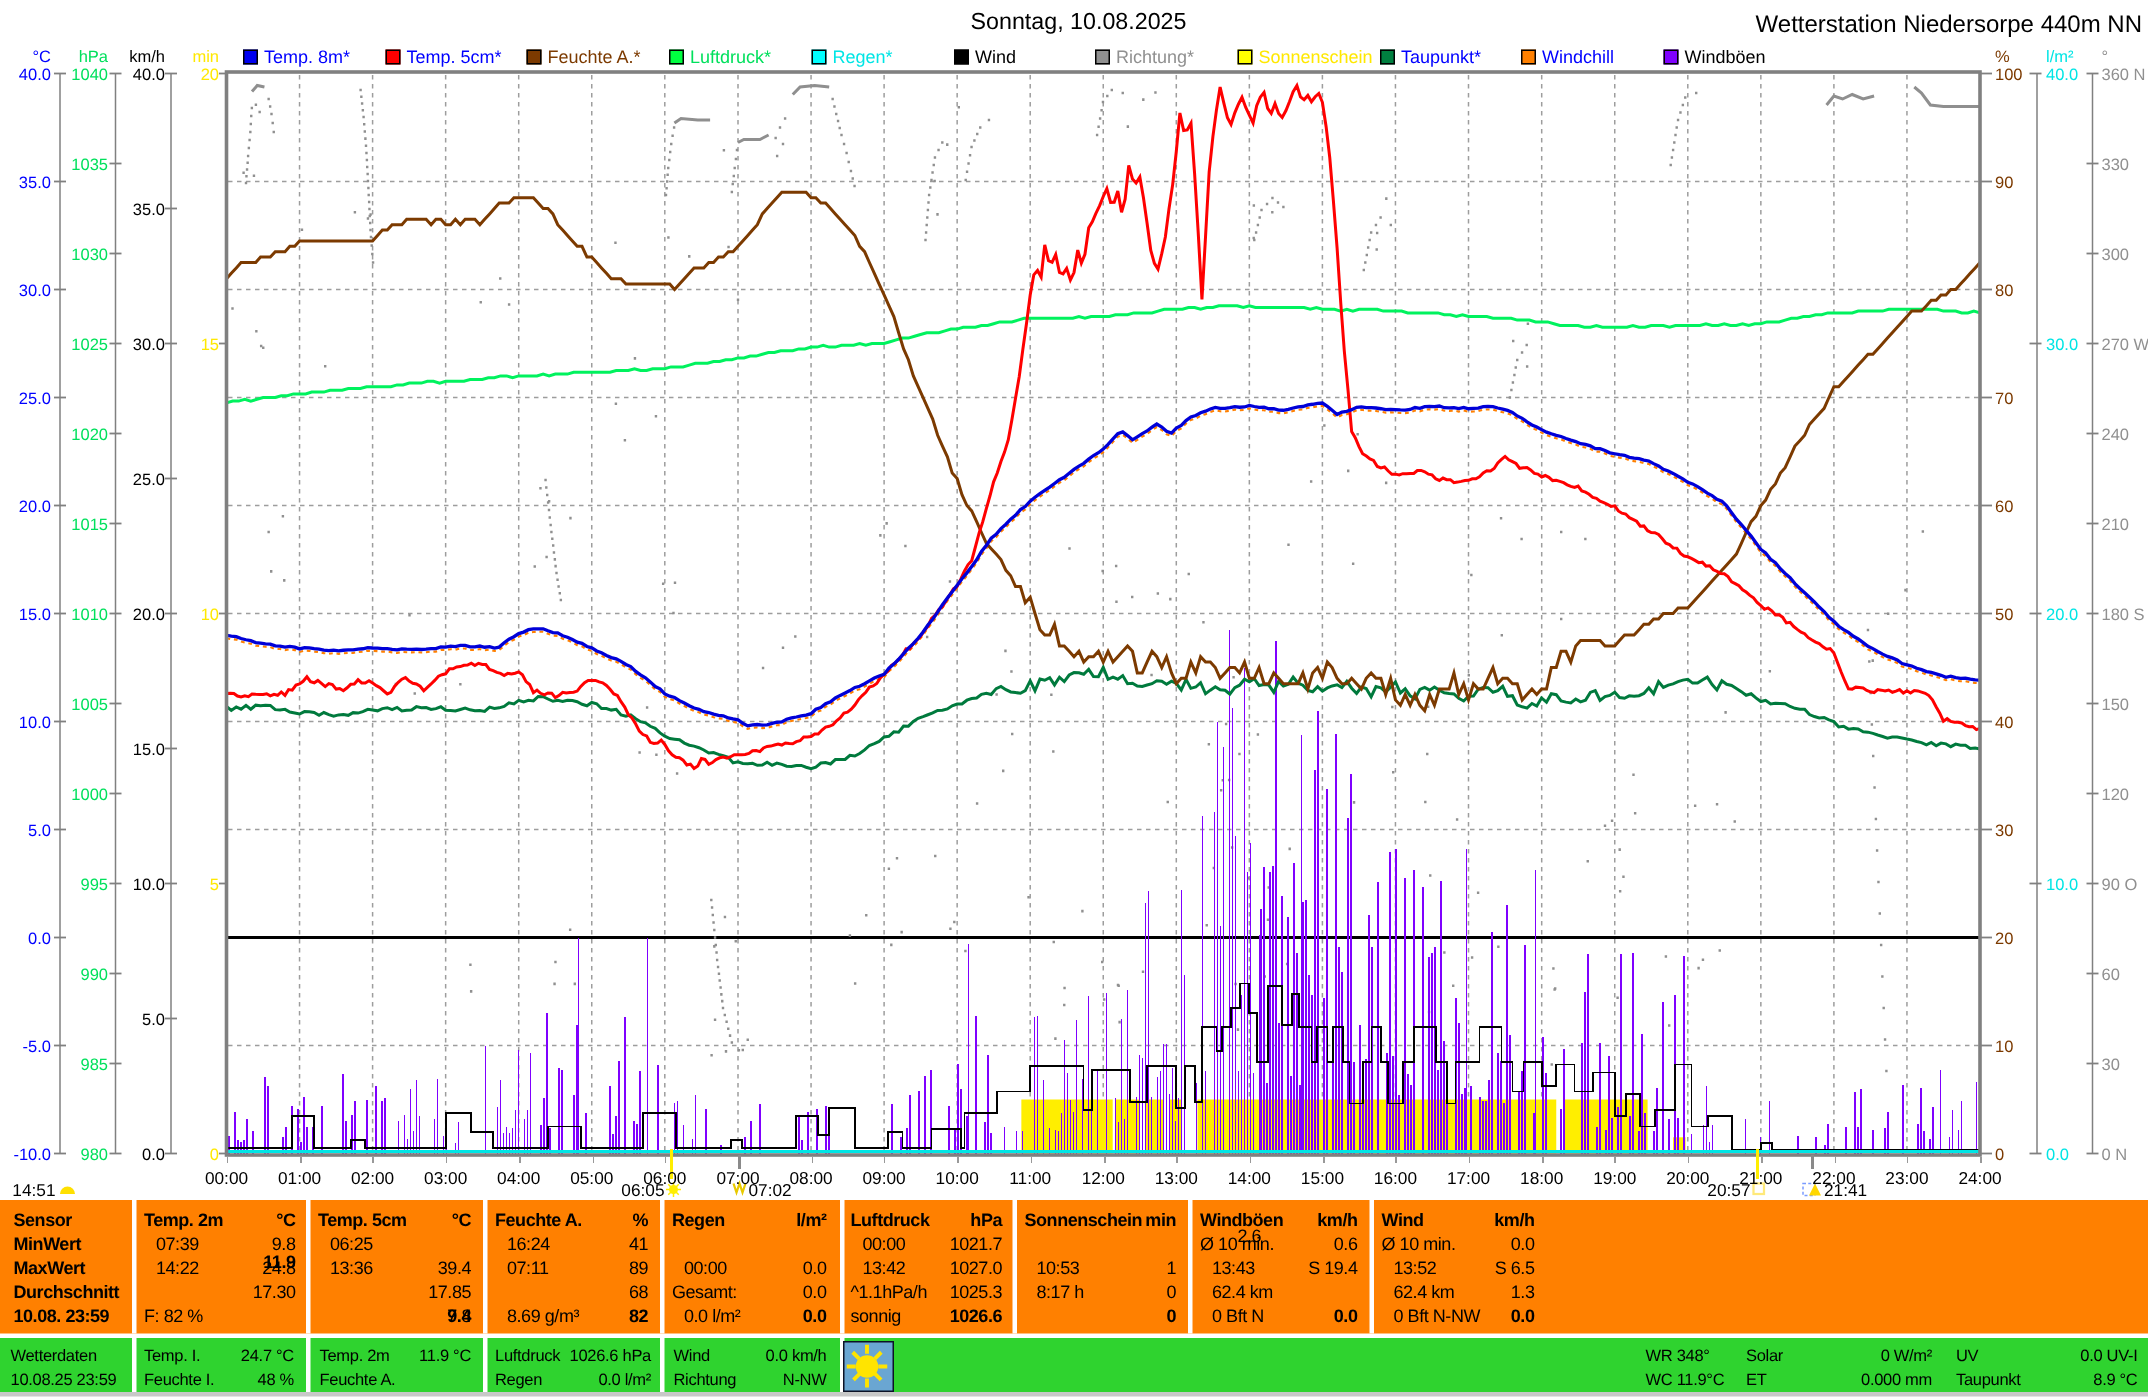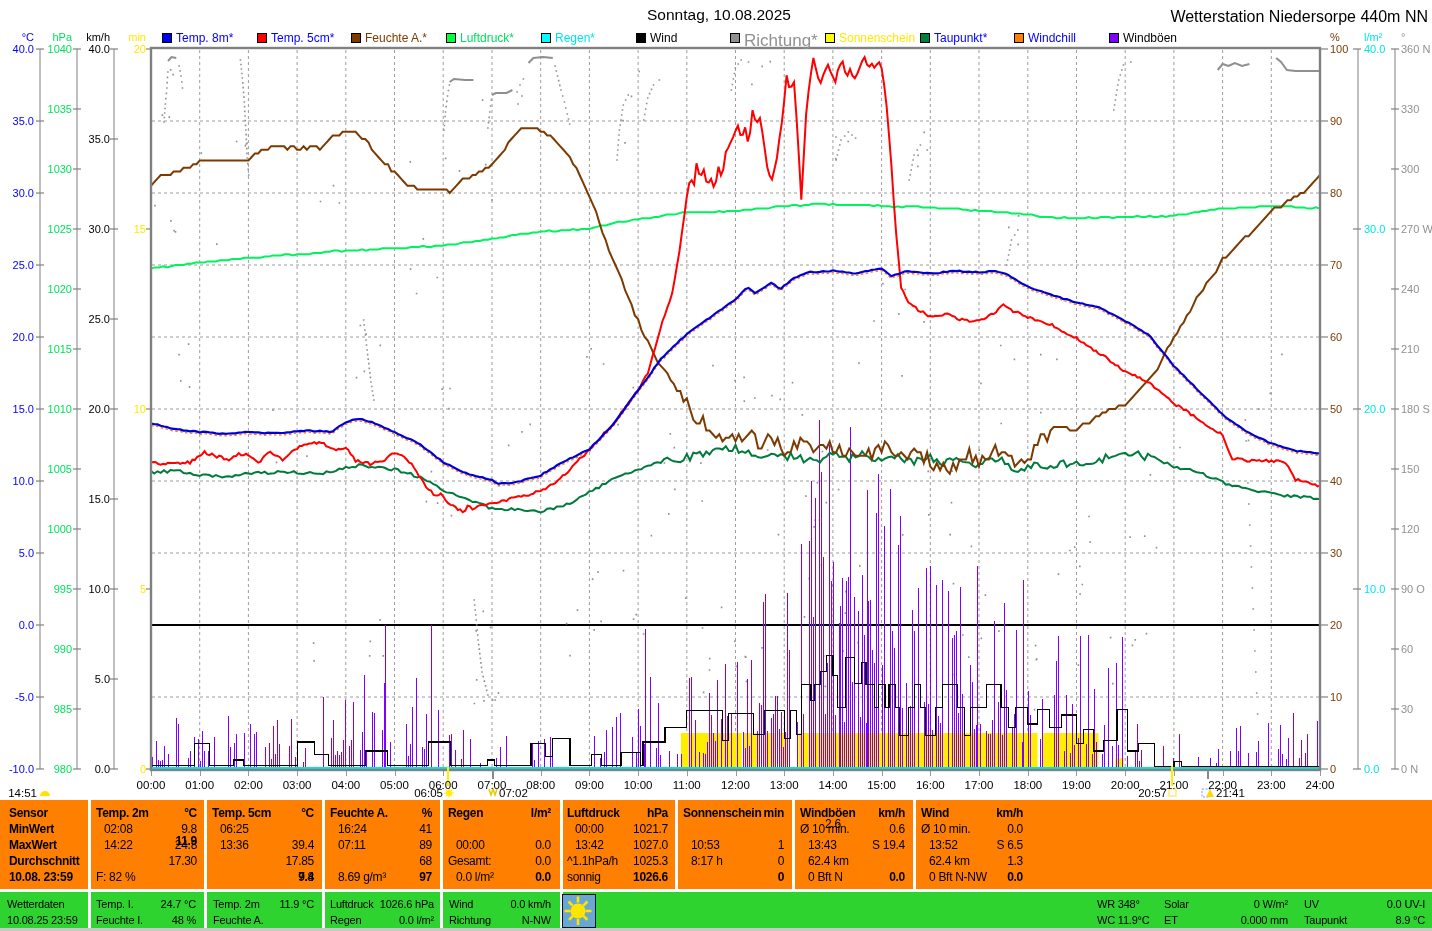--- a/index.html
+++ b/index.html
@@ -265,21 +265,21 @@
 <div class="t" style="left:271px;top:31px;font-size:12px;color:#0000ff">Temp. 5cm*</div>
 <div class="t" style="left:351px;top:33px;width:10px;height:10px;background:#7c3a00;border:1px solid #000"></div>
 <div class="t" style="left:365px;top:31px;font-size:12px;color:#7c3a00">Feuchte A.*</div>
 <div class="t" style="left:446px;top:33px;width:10px;height:10px;background:#00ff40;border:1px solid #000"></div>
 <div class="t" style="left:460px;top:31px;font-size:12px;color:#00e05c">Luftdruck*</div>
 <div class="t" style="left:541px;top:33px;width:10px;height:10px;background:#00ffff;border:1px solid #000"></div>
 <div class="t" style="left:555px;top:31px;font-size:12px;color:#00e5e5">Regen*</div>
 <div class="t" style="left:636px;top:33px;width:10px;height:10px;background:#000000;border:1px solid #000"></div>
 <div class="t" style="left:650px;top:31px;font-size:12px;color:#000">Wind</div>
 <div class="t" style="left:730px;top:33px;width:10px;height:10px;background:#909090;border:1px solid #000"></div>
-<div class="t" style="left:744px;top:31px;font-size:17px;color:#909090">Richtung*</div>
+<div class="t" style="left:744px;top:31px;font-size:12px;color:#909090">Richtung*</div>
 <div class="t" style="left:825px;top:33px;width:10px;height:10px;background:#ffff00;border:1px solid #000"></div>
 <div class="t" style="left:839px;top:31px;font-size:12px;color:#ffe800">Sonnenschein</div>
 <div class="t" style="left:920px;top:33px;width:10px;height:10px;background:#008040;border:1px solid #000"></div>
 <div class="t" style="left:934px;top:31px;font-size:12px;color:#0000ff">Taupunkt*</div>
 <div class="t" style="left:1014px;top:33px;width:10px;height:10px;background:#ff8000;border:1px solid #000"></div>
 <div class="t" style="left:1028px;top:31px;font-size:12px;color:#0000ff">Windchill</div>
 <div class="t" style="left:1109px;top:33px;width:10px;height:10px;background:#8000ff;border:1px solid #000"></div>
 <div class="t" style="left:1123px;top:31px;font-size:12px;color:#000">Windböen</div>
 <div id="ot"></div>
 <div class="sep ot-sep" style="left:88px"></div>
@@ -290,21 +290,21 @@
 <div class="sep ot-sep" style="left:675px"></div>
 <div class="sep ot-sep" style="left:792px"></div>
 <div class="sep ot-sep" style="left:913px"></div>
 <div class="cell b" style="left:9px;top:806px">Sensor</div>
 <div class="cell b" style="left:9px;top:822px">MinWert</div>
 <div class="cell b" style="left:9px;top:838px">MaxWert</div>
 <div class="cell b" style="left:9px;top:854px">Durchschnitt</div>
 <div class="cell b" style="left:9px;top:870px">10.08. 23:59</div>
 <div class="cell b" style="left:96px;top:806px">Temp. 2m</div>
 <div class="cell b" style="left:137px;top:806px;width:60px;text-align:right">°C</div>
-<div class="cell" style="left:104px;top:822px">02:08</div>
+<div class="cell" style="left:104px;top:822px">07:39</div>
 <div class="cell" style="left:117px;top:822px;width:80px;text-align:right">9.8</div>
 <div class="cell" style="left:104px;top:838px">14:22</div>
 <div class="cell" style="left:117px;top:838px;width:80px;text-align:right">24.8</div>
 <div class="cell" style="left:117px;top:854px;width:80px;text-align:right">17.30</div>
 <div class="cell" style="left:96px;top:870px">F: 82 %</div>
 <div class="cell b" style="left:117px;top:834px;width:80px;text-align:right">11.9</div>
 <div class="cell b" style="left:212px;top:806px">Temp. 5cm</div>
 <div class="cell b" style="left:254px;top:806px;width:60px;text-align:right">°C</div>
 <div class="cell" style="left:220px;top:822px">06:25</div>
 <div class="cell" style="left:234px;top:870px;width:80px;text-align:right">7.8</div>
@@ -313,21 +313,21 @@
 <div class="cell" style="left:234px;top:854px;width:80px;text-align:right">17.85</div>
 <div class="cell b" style="left:234px;top:870px;width:80px;text-align:right">9.4</div>
 <div class="cell b" style="left:330px;top:806px">Feuchte A.</div>
 <div class="cell b" style="left:372px;top:806px;width:60px;text-align:right">%</div>
 <div class="cell" style="left:338px;top:822px">16:24</div>
 <div class="cell" style="left:352px;top:822px;width:80px;text-align:right">41</div>
 <div class="cell" style="left:338px;top:838px">07:11</div>
 <div class="cell" style="left:352px;top:838px;width:80px;text-align:right">89</div>
 <div class="cell" style="left:352px;top:854px;width:80px;text-align:right">68</div>
 <div class="cell" style="left:338px;top:870px">8.69 g/m³</div>
-<div class="cell b" style="left:352px;top:870px;width:80px;text-align:right">97</div>
+<div class="cell b" style="left:352px;top:870px;width:80px;text-align:right">82</div>
 <div class="cell b" style="left:448px;top:806px">Regen</div>
 <div class="cell b" style="left:491px;top:806px;width:60px;text-align:right">l/m²</div>
 <div class="cell" style="left:456px;top:838px">00:00</div>
 <div class="cell" style="left:471px;top:838px;width:80px;text-align:right">0.0</div>
 <div class="cell" style="left:448px;top:854px">Gesamt:</div>
 <div class="cell" style="left:471px;top:854px;width:80px;text-align:right">0.0</div>
 <div class="cell" style="left:456px;top:870px">0.0 l/m²</div>
 <div class="cell b" style="left:471px;top:870px;width:80px;text-align:right">0.0</div>
 <div class="cell b" style="left:567px;top:806px">Luftdruck</div>
 <div class="cell b" style="left:608px;top:806px;width:60px;text-align:right">hPa</div>

